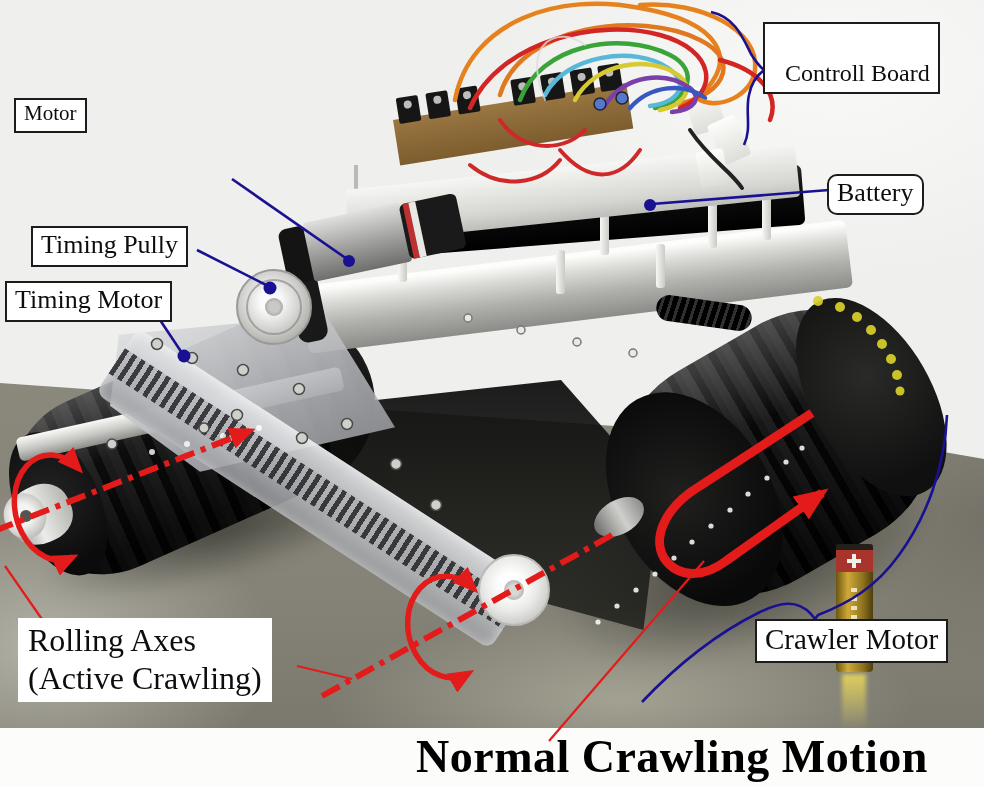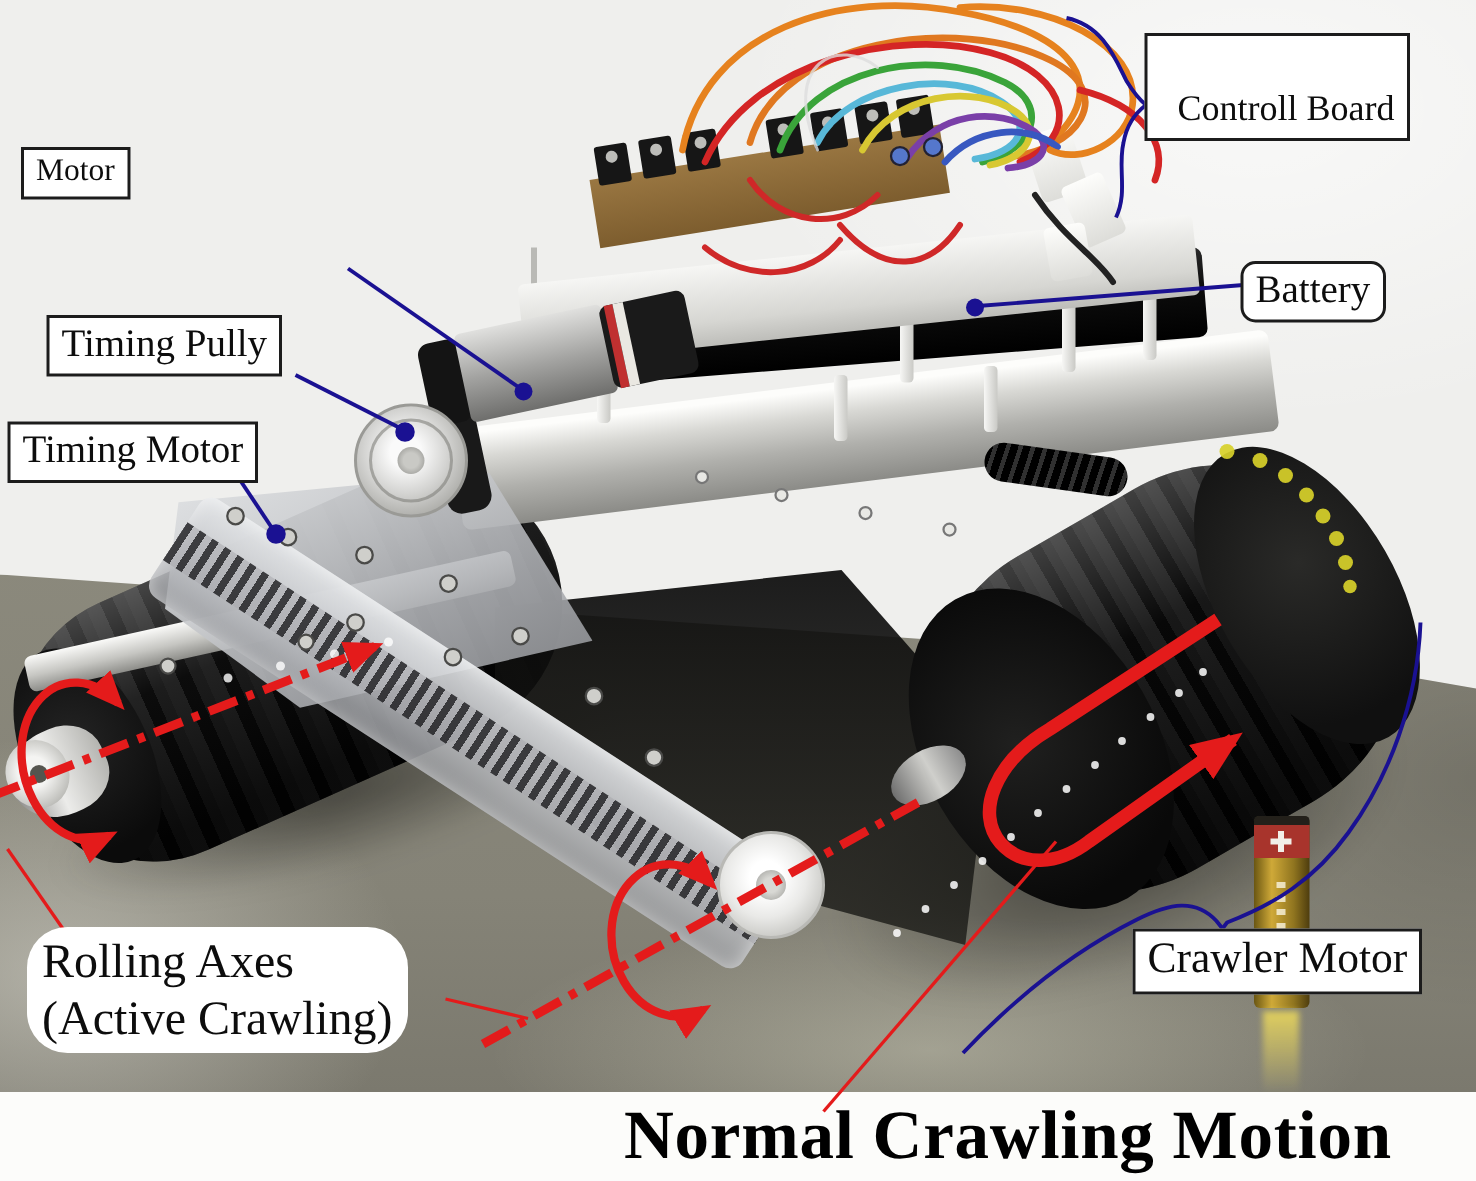--- a/index.html
+++ b/index.html
@@ -111,26 +111,26 @@
   .aa-refl{position:absolute;left:842px;top:674px;width:24px;height:56px;filter:blur(2px);
     background:linear-gradient(180deg,rgba(240,220,90,.85),rgba(240,220,90,0));}
   
   .photo-svg{position:absolute;left:0;top:0;z-index:12;}
   .ann-svg{position:absolute;left:0;top:0;z-index:20;}
   
   .lbl{position:absolute;z-index:30;background:#fff;border:2px solid #1c1c1c;color:#0d0d0d;
        padding:1px 8px 4px 8px;line-height:1.22;white-space:nowrap;}
   .lbl.noborder{border:none;padding:4px 10px;}
   .lbl-motor{left:2px;top:98px;font-size:21px;margin-left:12px;}
-  .lbl-pully{left:31px;top:210px;font-size:26px;}
+  .lbl-pully{left:31px;top:226px;font-size:26px;}
   .lbl-belt{left:5px;top:281px;font-size:26px;}
   .lbl-ecb{left:763px;top:22px;font-size:24px;}
   .lbl-ecb .ind{padding-left:12px;margin-top:34px;}
   .lbl-batt{left:827px;top:174px;font-size:26px;border-radius:10px;}
-  .lbl-axes{left:18px;top:618px;font-size:32px;line-height:1.18;border-radius:27px;}
+  .lbl-axes{left:18px;top:618px;font-size:32px;line-height:1.18;}
   .lbl-crawler{left:755px;top:619px;font-size:29px;}
   .caption-strip{position:absolute;left:0;top:728px;width:984px;height:59px;background:#fcfcfa;z-index:5;}
   .caption{position:absolute;left:416px;top:730px;width:560px;z-index:30;text-align:left;
     font-size:46px;font-weight:bold;color:#000;letter-spacing:.5px;}
 </style>
 </head>
 <body>
 
 <div class="stage">
 

